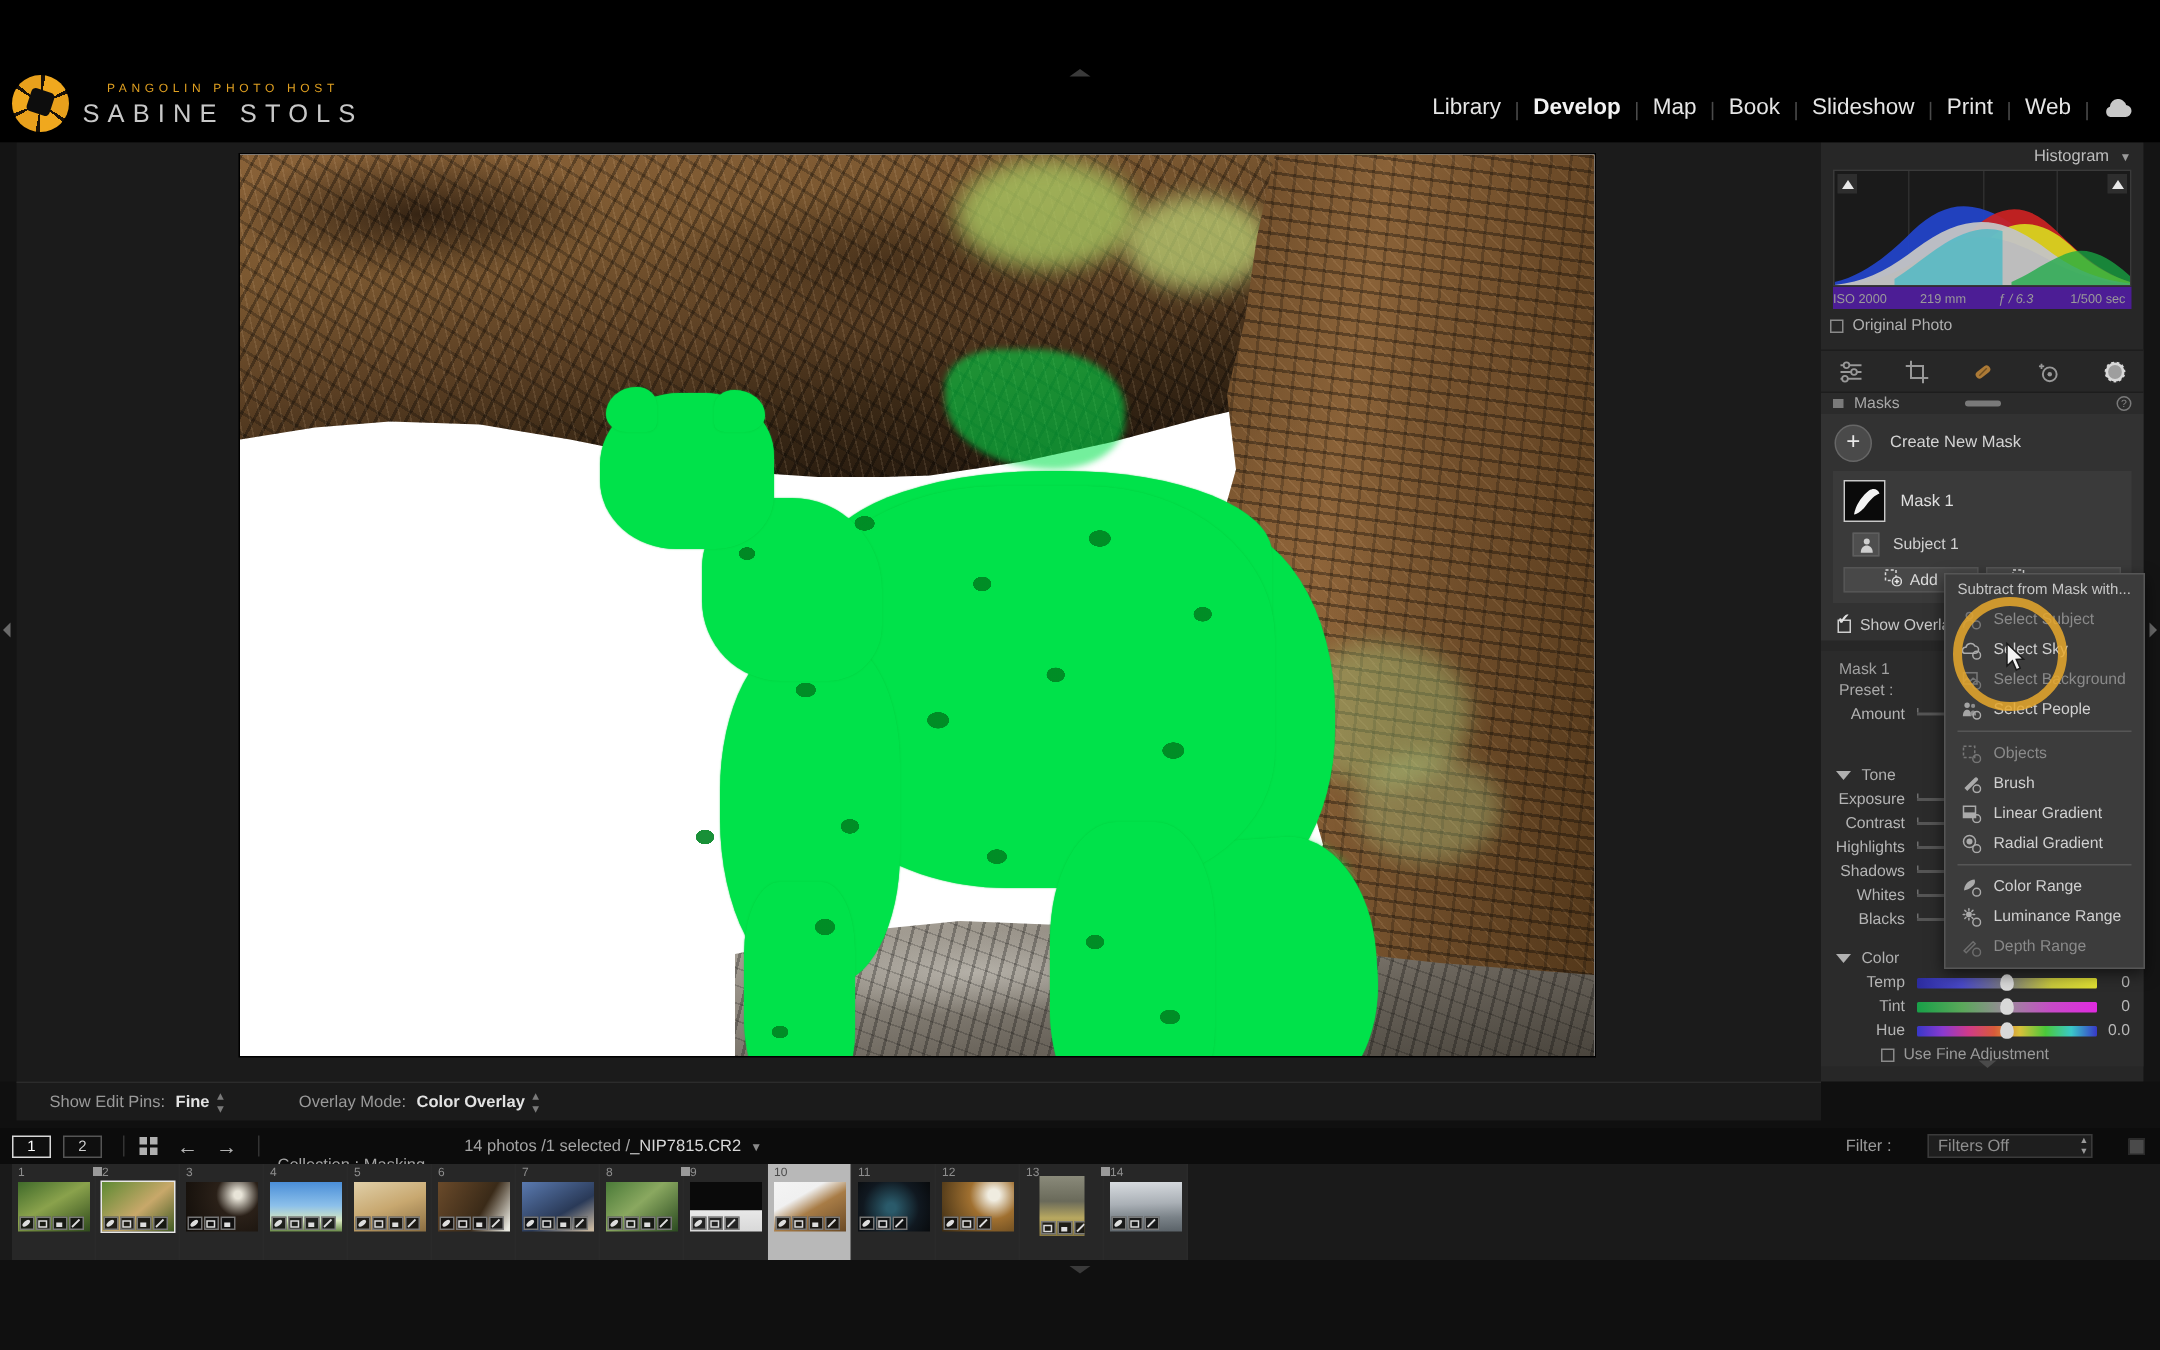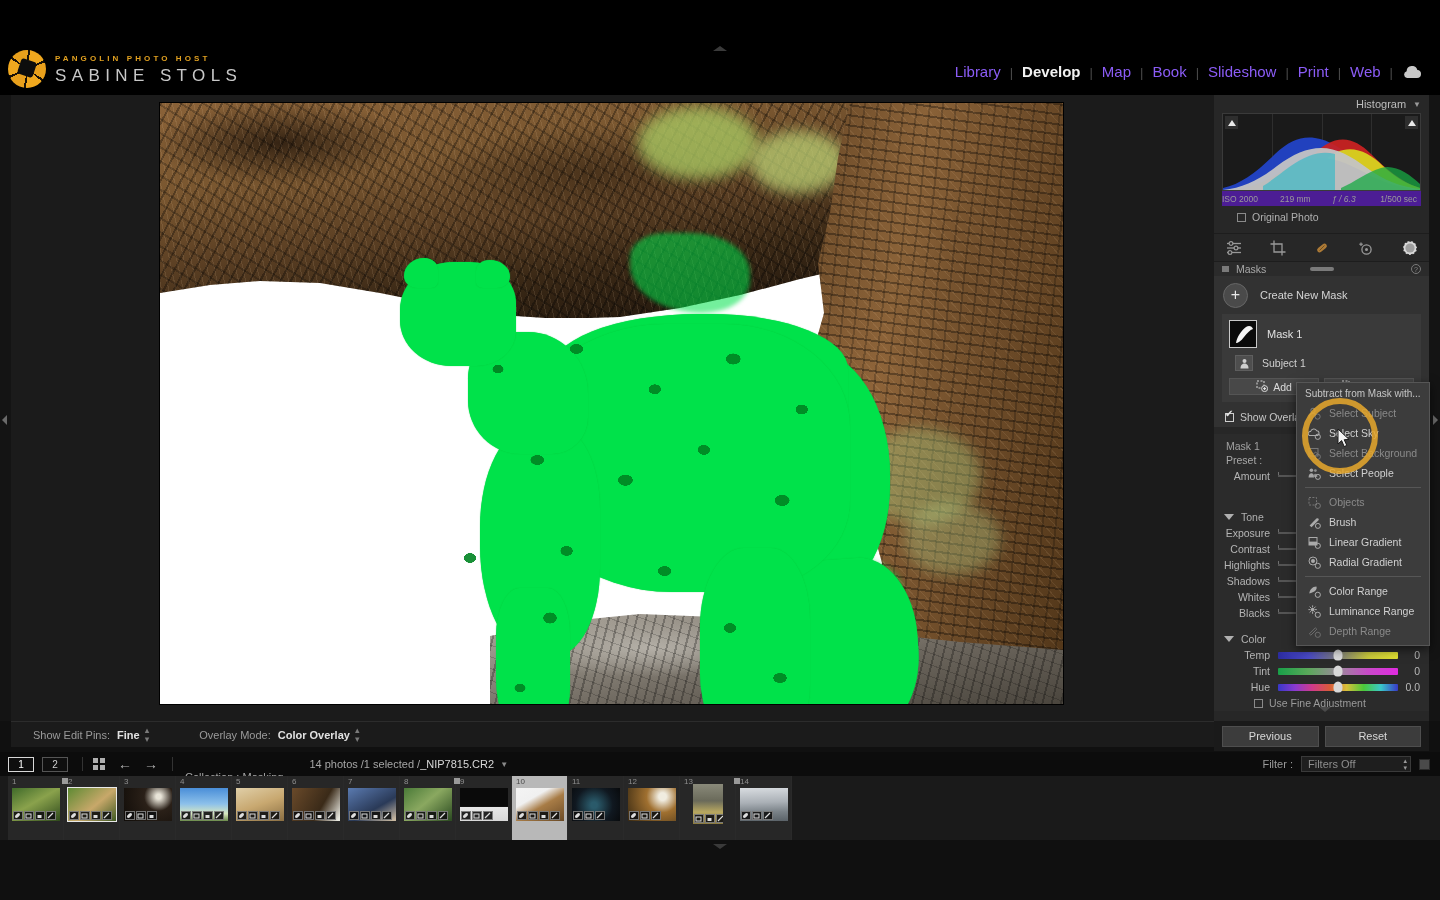--- a/index.html
+++ b/index.html
@@ -37,34 +37,34 @@
     position: relative; flex: 0 0 auto;
   }
   #logo-mark::after {
     content: ""; position: absolute; left: 11px; top: 10px;
     width: 16px; height: 16px; border-radius: 3px;
     background: #0d0d0d; transform: rotate(18deg);
   }
   #identity-text { margin-left: 9px; }
   #brand-host {
     font-size: 8px; letter-spacing: 3.1px; color: #e0a020;
-    font-weight: bold; line-height: 12px;
+    font-weight: normal; line-height: 12px; text-align: center;
   }
   #brand-name {
     font-size: 17px; letter-spacing: 5.4px; color: #c8c8c8;
     line-height: 21px; font-weight: normal;
   }
 
   #modules {
     position: absolute; right: 14px; top: 61px;
     display: flex; align-items: center; gap: 0;
     font-size: 15px;
   }
   .module {
-    color: #8b5cf6; padding: 0 9px; cursor: default; line-height: 22px;
+    color: #e5e5e5; padding: 0 9px; cursor: default; line-height: 22px;
   }
   .module.active { color: #f2f2f2; font-weight: bold; }
   .mod-sep { color: #4a4a4a; font-size: 13px; }
   #cloud-icon { padding: 0 4px 0 9px; display: flex; align-items: center; }
 
   
   .edge-arrow { position: absolute; width: 11px; height: 900px; }
   #left-edge { left: 0; top: 95px; height: 626px; background: #141414; }
   #right-edge { left: 1429px; top: 95px; height: 626px; background: #141414; }
   .edge-tri { position: absolute; top: 320px; width: 0; height: 0; }
@@ -266,21 +266,21 @@
   #strip-sep1 { width: 1px; height: 14px; background: #333; margin: 0 10px 0 14px; }
   #grid-icon { display: flex; flex-wrap: wrap; width: 13px; gap: 2px; }
   #grid-icon i { width: 5px; height: 5px; background: #b0b0b0; display: block; }
   .nav-arrow { margin-left: 12px; color: #b4b4b4; font-size: 14px; }
   #strip-sep2 { width: 1px; height: 14px; background: #333; margin: 0 12px 0 14px; }
   #collection-text { color: #a6a6a6; margin-top: 25px; }
   #photo-count { color: #a6a6a6; margin-left: 26px; }
   #photo-count b { color: #d8d8d8; font-weight: normal; }
   #filename-caret { margin-left: 6px; color: #8a8a8a; font-size: 8px; }
   #filter-area {
-    margin-left: auto; display: flex; align-items: center; margin-right: 10px;
+    margin-left: auto; display: flex; align-items: center; margin-right: 10px; gap: 16px;
   }
   #filter-label { color: #9a9a9a; margin-right: 8px; }
   #filter-select {
     width: 110px; height: 16px; background: #1e1e1e; border: 1px solid #3a3a3a;
     color: #8e8e8e; font-size: 11px; padding-left: 6px; line-height: 14px;
     display: flex; align-items: center; justify-content: space-between;
   }
   #filter-spin { font-size: 7px; line-height: 7px; color: #9a9a9a; margin-right: 3px; }
   #filter-swatch {
     width: 11px; height: 11px; background: #4a4a4a; margin-left: 8px;
@@ -361,21 +361,21 @@
   #hist-meta {
     margin: 0 8px; height: 15px; display: flex; align-items: center;
     font-size: 8.5px; color: #9a9a9a; background: #4c1d95;
   }
   #hist-meta span { display: block; }
   #m-iso { width: 58px; }
   #m-focal { width: 52px; }
   #m-aper { width: 48px; font-style: italic; }
   #m-shut { flex: 1; text-align: right; padding-right: 4px; }
   #orig-photo {
-    margin: 3px 8px 0 23px; height: 16px; display: flex; align-items: center;
+    margin: 3px 8px 0 6px; height: 16px; display: flex; align-items: center;
     font-size: 10.5px; color: #b0b0b0; text-align: right;
   }
   .chk-box {
     width: 9px; height: 9px; border: 1px solid #8a8a8a; margin-right: 6px;
     display: inline-block; flex: 0 0 auto;
   }
   .chk-box.on { position: relative; border-color: #cfcfcf; }
   .chk-box.on::after {
     content: "✔"; position: absolute; left: -1px; top: -5px;
     font-size: 10px; color: #e2e2e2; line-height: 10px;
@@ -1069,24 +1069,20 @@
     </div>
   </div>
 
   <div id="click-ring"></div>
   <div id="cursor">
     <svg width="15" height="21" viewBox="0 0 15 21">
       <path d="M1 1 L1 16 L4.6 12.6 L7.2 18.6 L9.8 17.4 L7.2 11.7 L12 11.4 Z" fill="#f2f2f2" stroke="#1a1a1a" stroke-width="1"></path>
     </svg>
   </div>
 
-  <div id="bottom-buttons">
-    <div class="big-btn">Previous</div>
-    <div class="big-btn">Reset</div>
-  </div>
 
   <div id="strip-bar">
     <div class="pagebox sel">1</div>
     <div class="pagebox">2</div>
     <div id="strip-sep1"></div>
     <div id="grid-icon">
         <i></i>
         <i></i>
         <i></i>
         <i></i>

